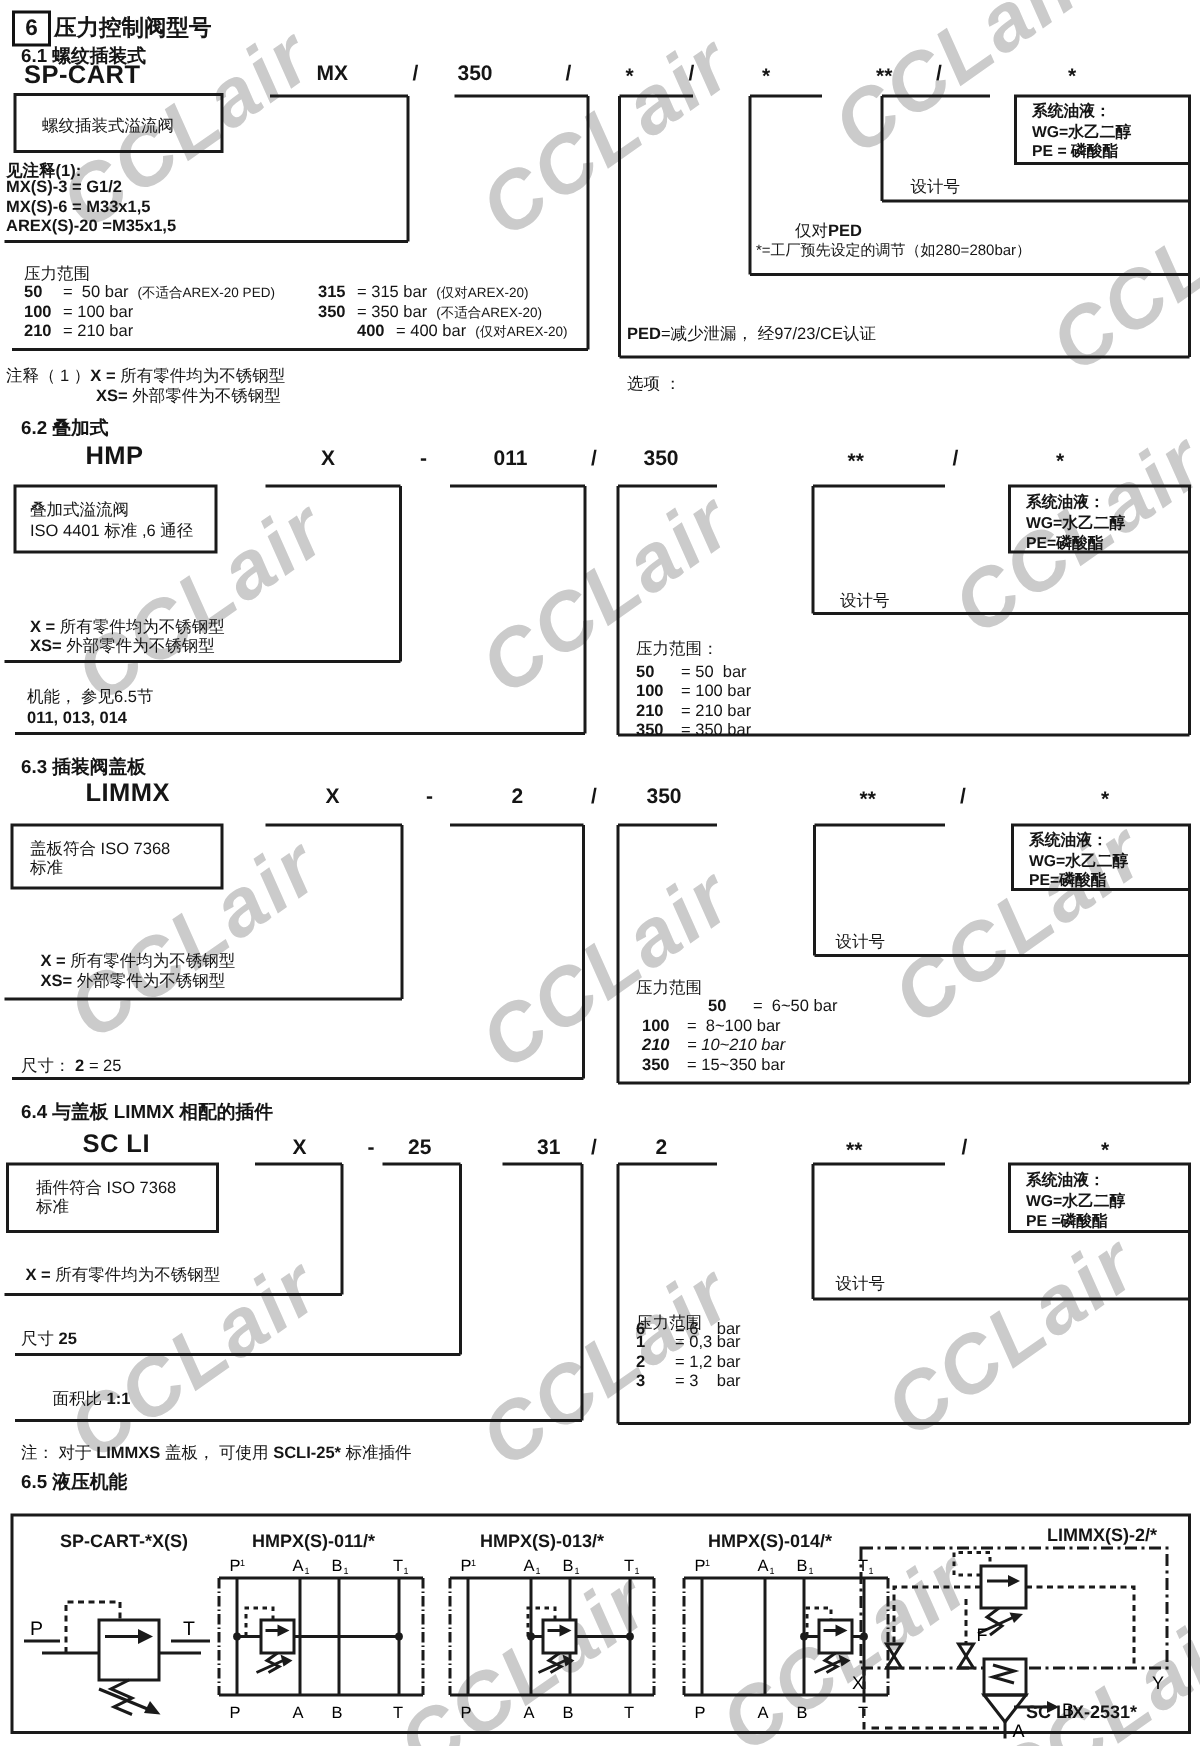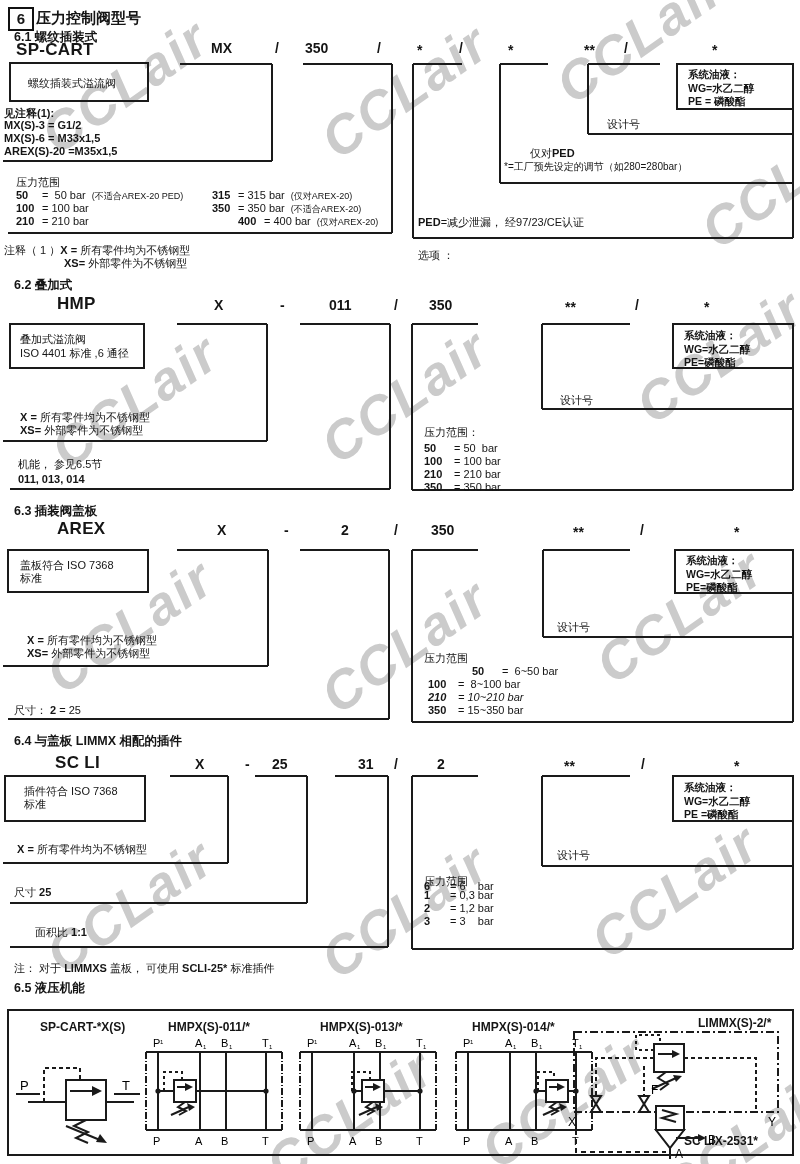--- a/index.html
+++ b/index.html
@@ -186,21 +186,21 @@
 <div class="abs pr" style="left:424px;top:468px;"><b class="pc2">210</b><span class="pv">= 210 bar</span></div>
 <div class="abs pr" style="left:424px;top:481px;"><b class="pc2">350</b><span class="pv">= 350 bar</span></div>
 <div class="abs t11" style="left:560px;top:393px;">设计号</div>
 <div class="abs fluidbox" style="left:684px;top:329px;">
   <div>系统油液：</div>
   <div>WG=水乙二醇</div>
   <div>PE=磷酸酯</div>
 </div>
 
 <div class="abs h" style="left:14px;top:503px;">6.3 插装阀盖板</div>
-<div class="abs model" style="left:57px;top:519px;">AREX</div>
+<div class="abs model" style="left:57px;top:519px;">LIMMX</div>
 <div class="abs code" style="left:217px;top:522px;">X</div>
 <div class="abs code" style="left:284px;top:522px;">-</div>
 <div class="abs code" style="left:341px;top:522px;">2</div>
 <div class="abs code" style="left:394px;top:522px;">/</div>
 <div class="abs code" style="left:431px;top:522px;">350</div>
 <div class="abs code" style="left:573px;top:524px;">**</div>
 <div class="abs code" style="left:640px;top:522px;">/</div>
 <div class="abs code" style="left:734px;top:524px;">*</div>
 <div class="abs t11" style="left:20px;top:558px;">盖板符合 ISO 7368</div>
 <div class="abs t11" style="left:20px;top:571px;">标准</div>

